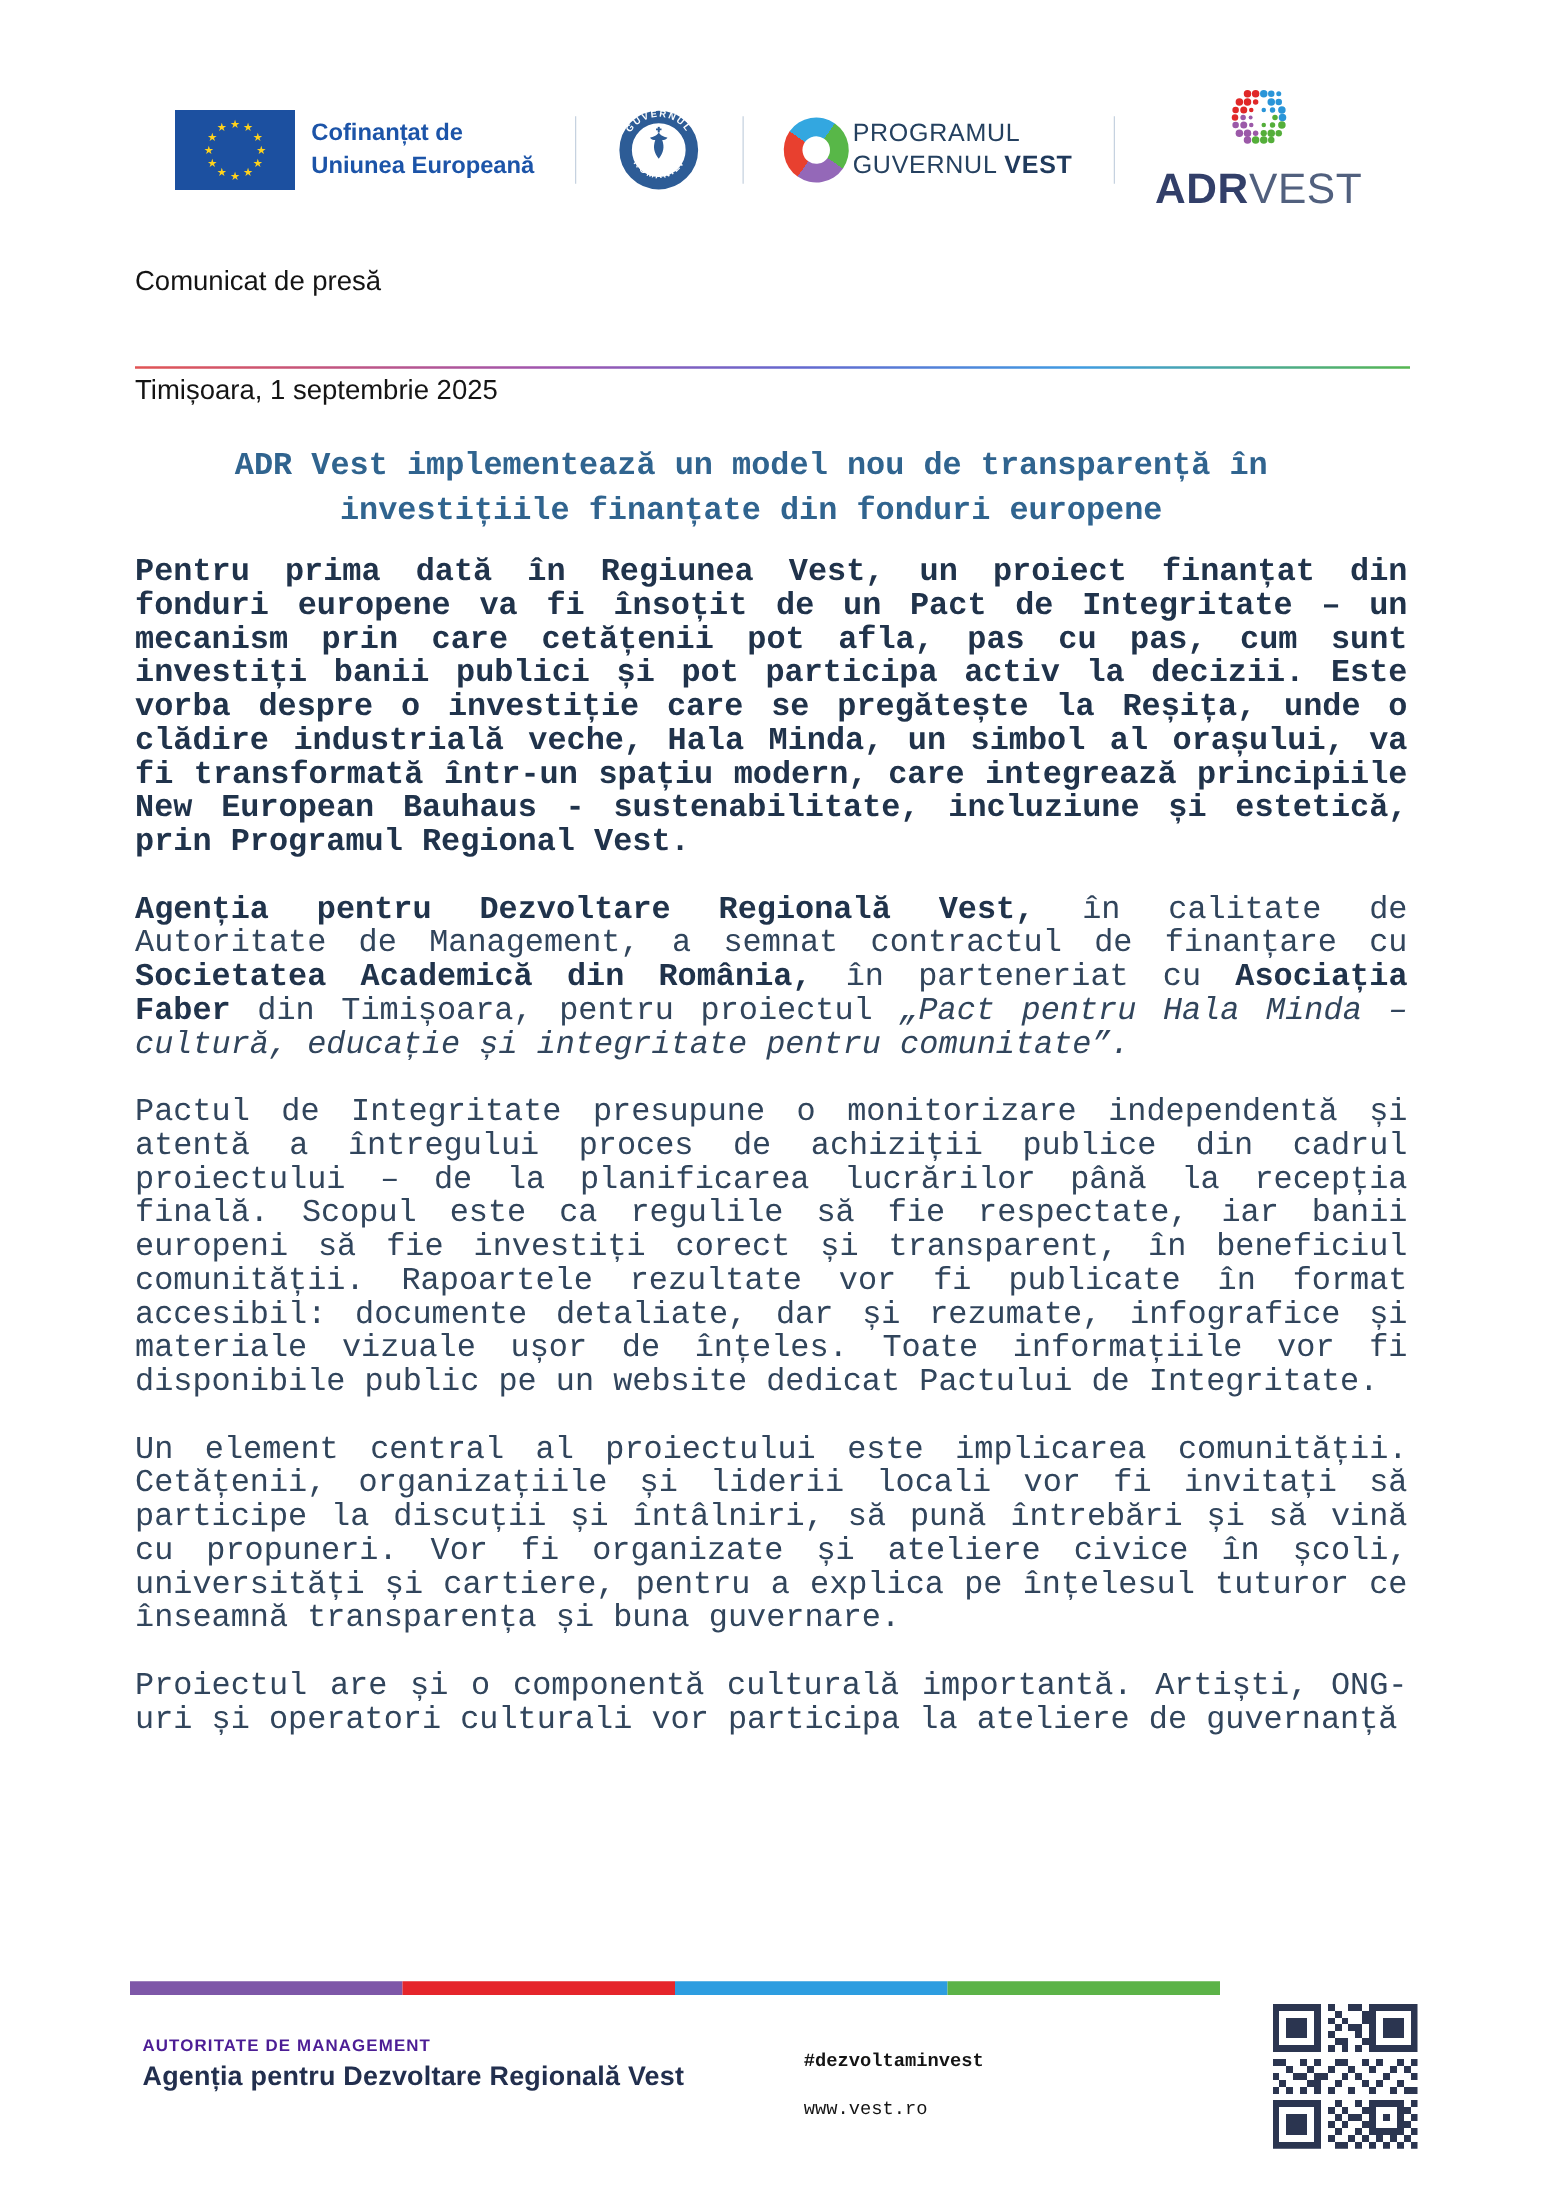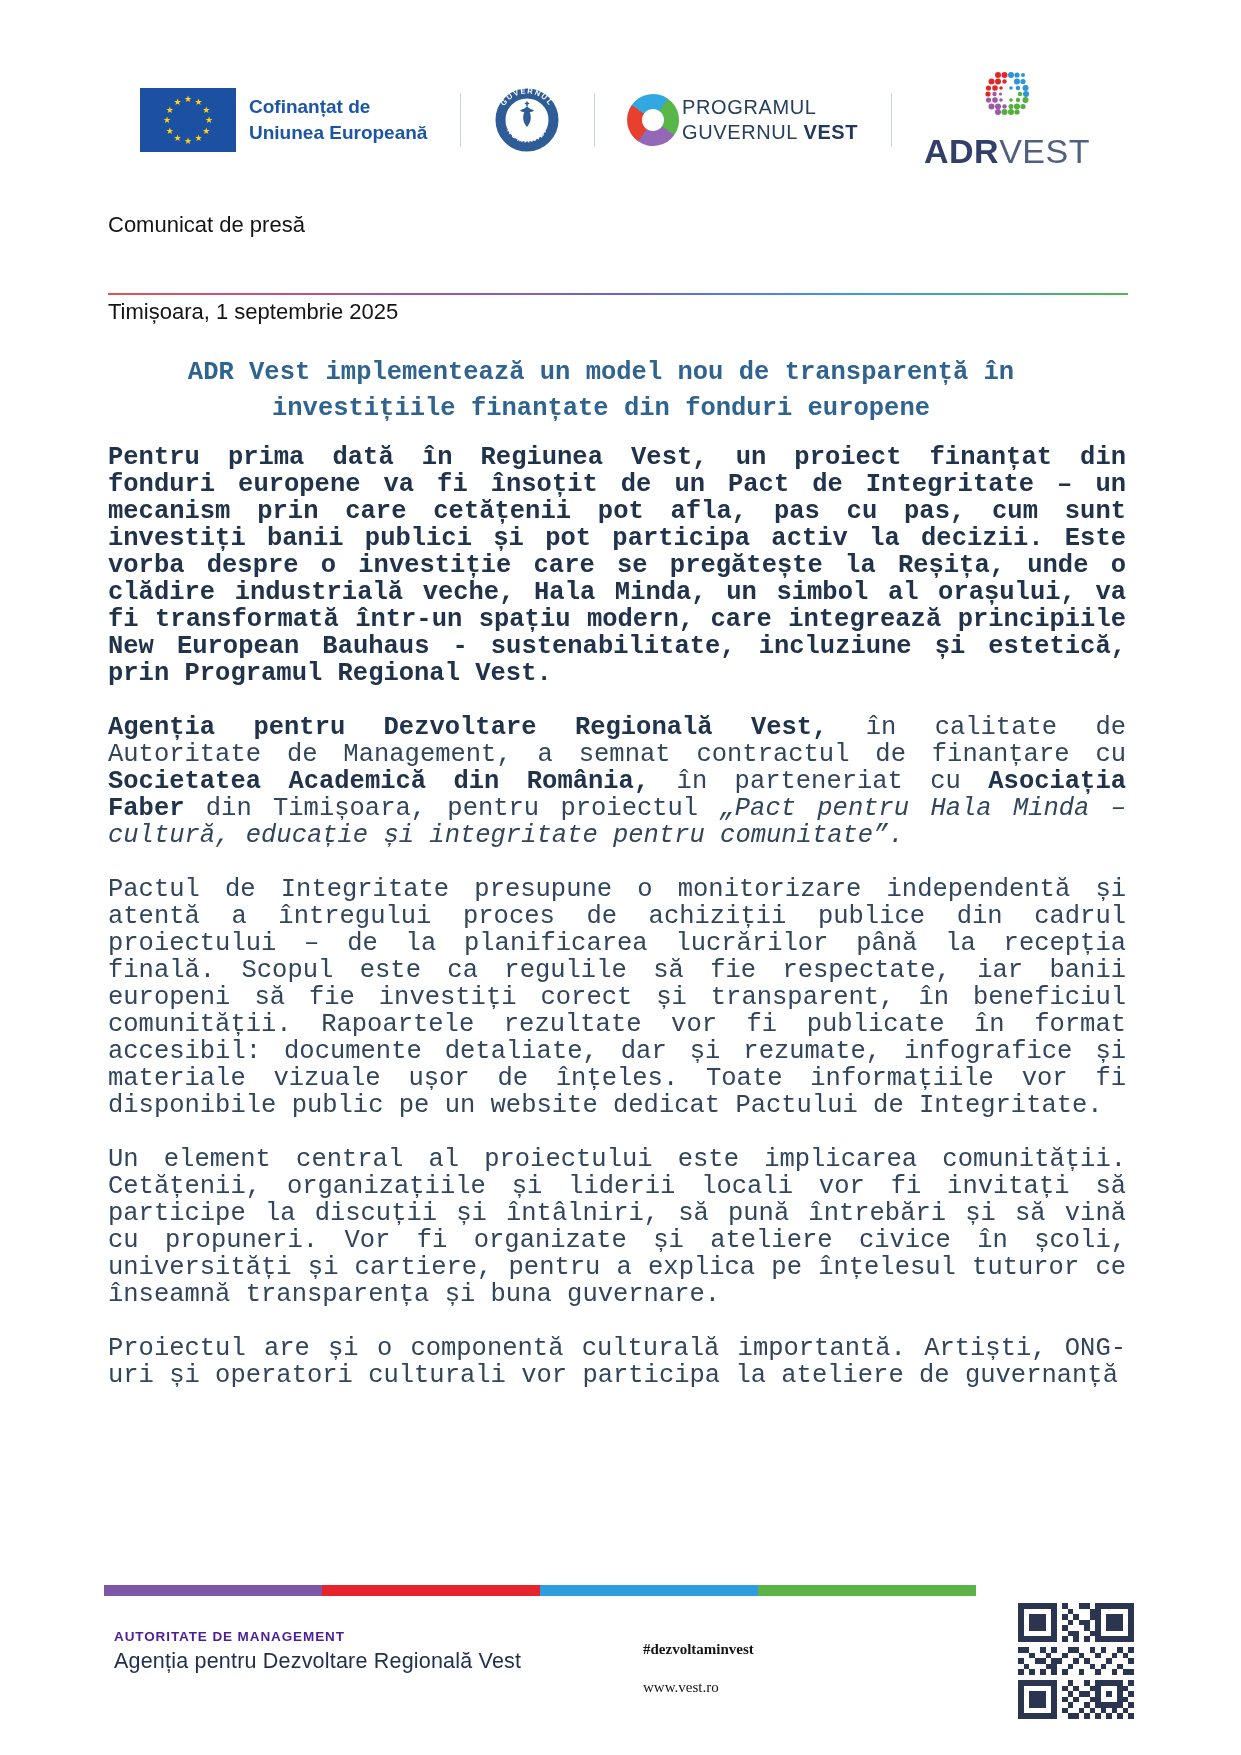--- a/index.html
+++ b/index.html
@@ -42,22 +42,22 @@
   .para.bold,.para .b{font-weight:700;color:#20334b;}
   .para .i{font-style:italic;}
 
   
   .bar{position:absolute;left:104px;top:1585px;width:872px;height:11px;display:flex;}
   .bar span{flex:1;}
   .bar .c1{background:#7e57a8;} .bar .c2{background:#e5252b;}
   .bar .c3{background:#2d9de0;} .bar .c4{background:#5cb348;}
   .f-left{position:absolute;left:114px;top:1629px;}
   .am{font-size:13.5px;font-weight:700;letter-spacing:.9px;color:#4c1d95;}
-  .agency{margin-top:5px;font-size:21.5px;font-weight:400;color:#222f4e;letter-spacing:.2px;}
-  .f-mid{position:absolute;left:643px;top:1641px;font-family:Liberation Serif, serif;
+  .agency{margin-top:5px;font-size:21.5px;font-weight:700;color:#222f4e;letter-spacing:.2px;}
+  .f-mid{position:absolute;left:643px;top:1641px;font-family:Liberation Mono, monospace;
          font-size:15px;color:#141414;}
   .tag{font-weight:700;}
   .site{margin-top:21px;}
   .qr{position:absolute;left:1018px;top:1603px;width:116px;height:116px;}
 </style>
 </head>
 <body>
 
 <div class="page">
 

